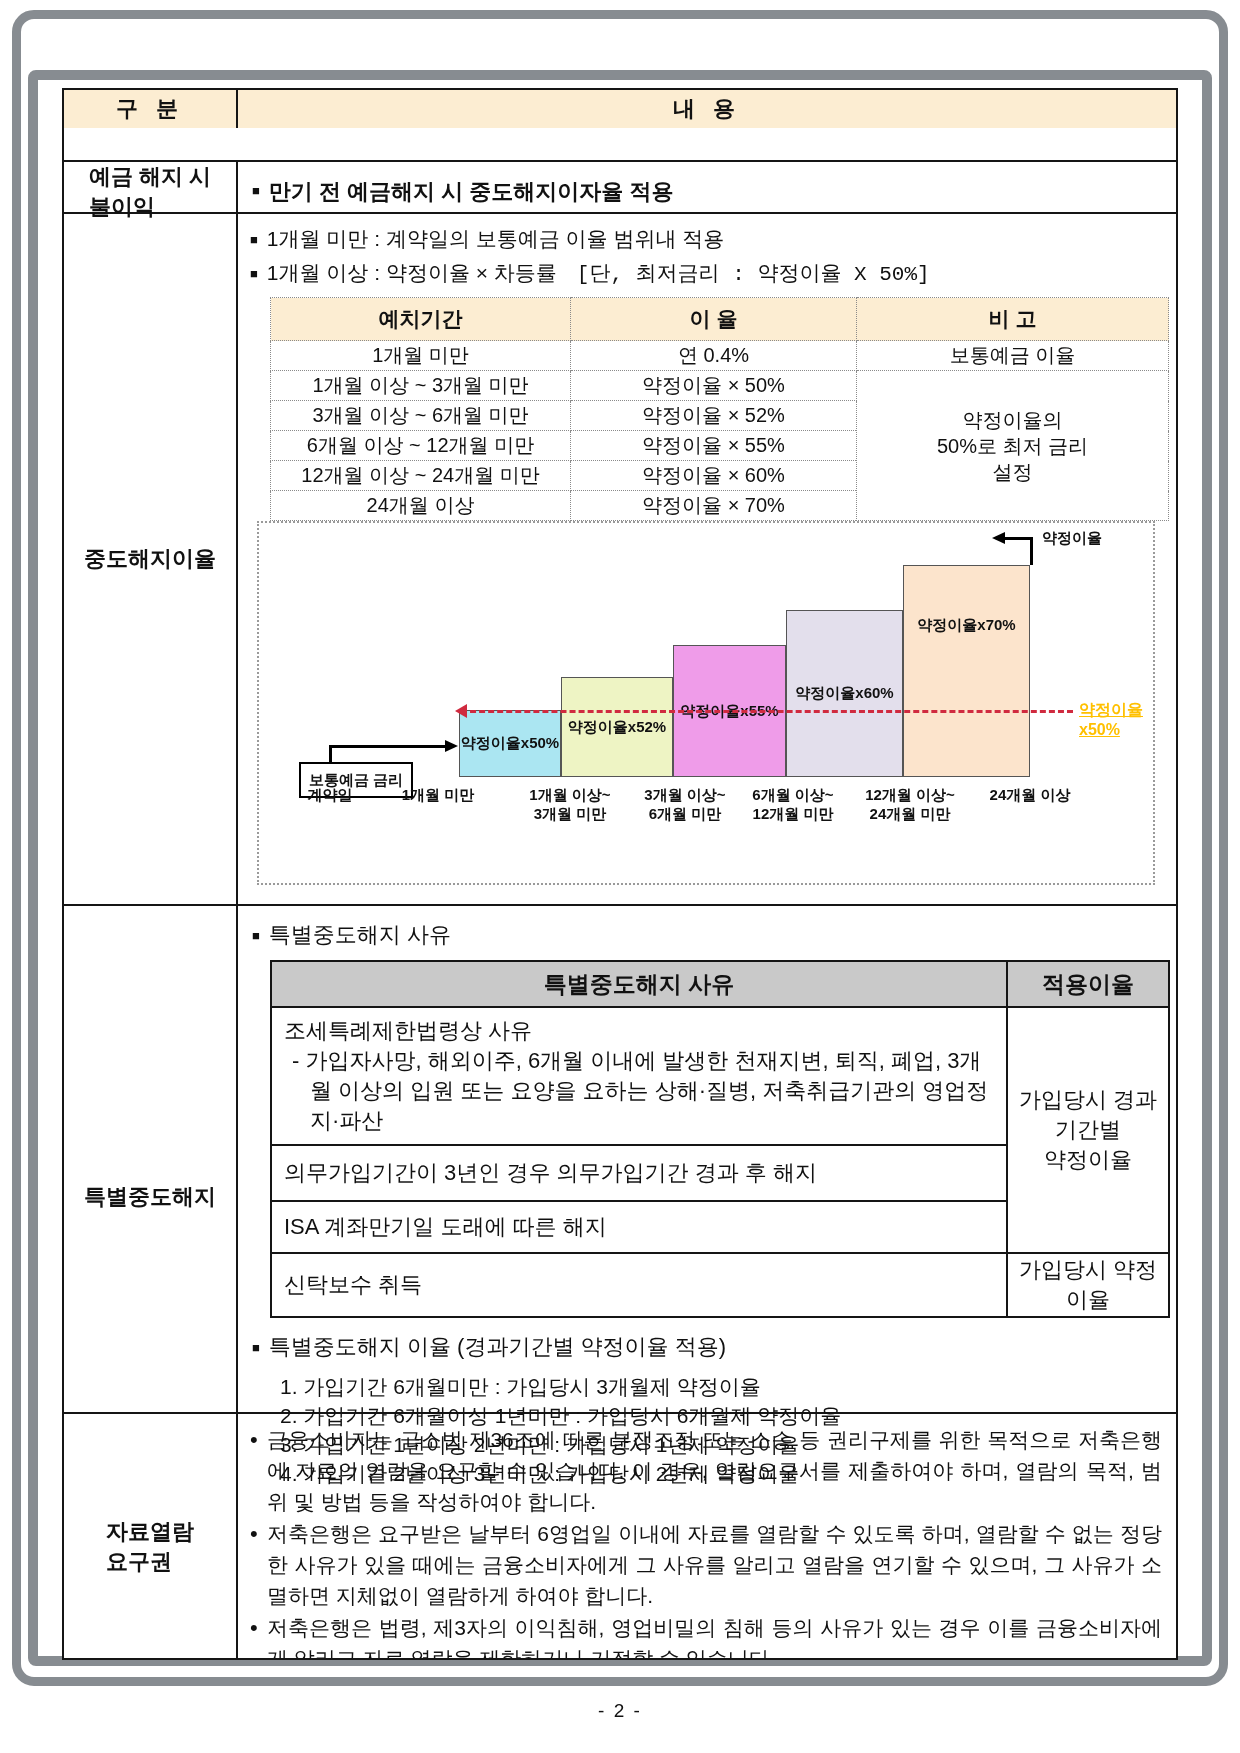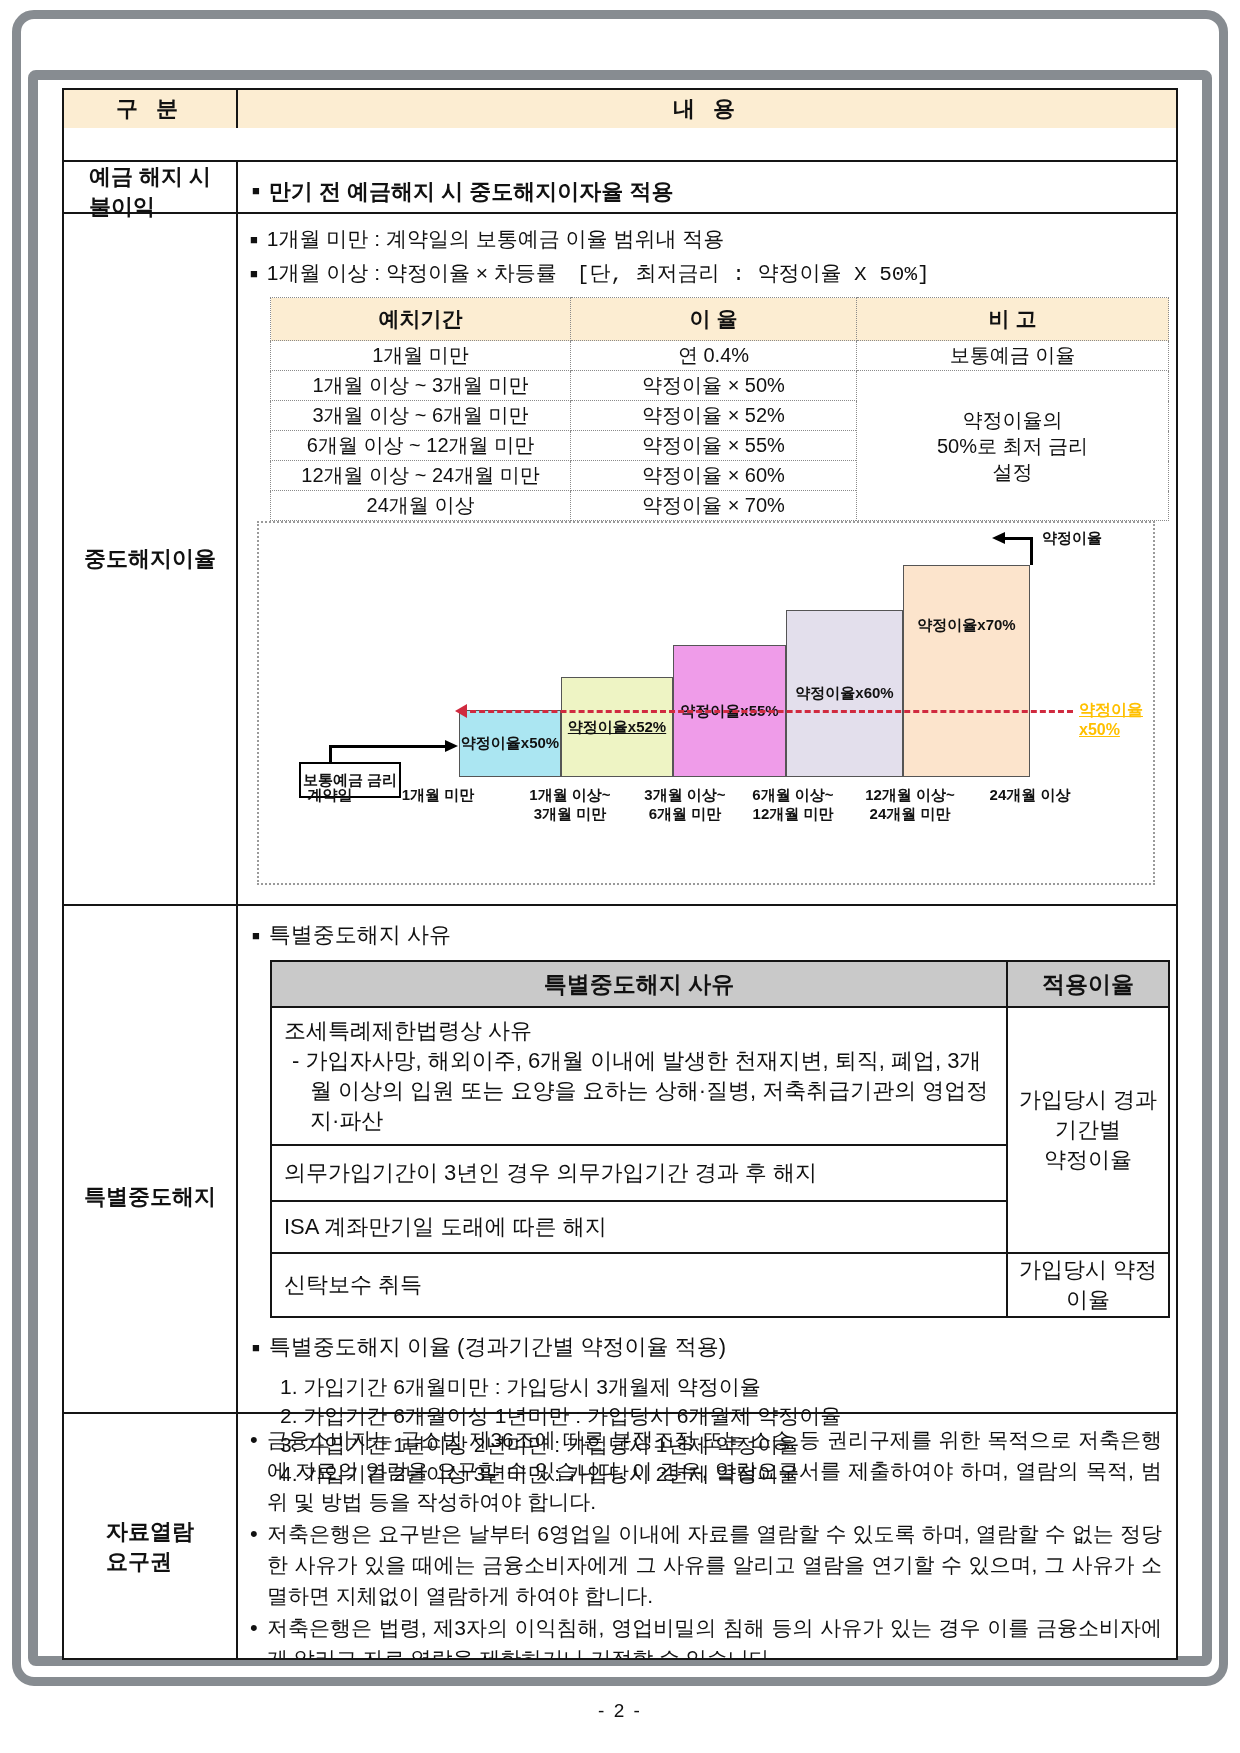--- a/index.html
+++ b/index.html
@@ -53,38 +53,38 @@
   td.rate-note{font-size:20px;line-height:26px;}
 
   .calc-line{font-size:22px;margin:12px 0 4px 2px;}
 
   
   .chart-box{position:relative;margin-left:7px;width:898px;height:364px;
     border:2px dotted #9a9a9a;box-sizing:border-box;background:#fff;}
   .bar{position:absolute;bottom:106px;border:1px solid #555;box-sizing:border-box;
     display:flex;justify-content:center;align-items:center;font-size:15px;font-weight:700;}
   .bar1{left:200px;width:102px;height:67px;}
-  .bar2{left:302px;width:112px;height:100px;text-decoration:underline;}
+  .bar2{left:302px;width:112px;height:100px;}
   .bar3{left:414px;width:113px;height:132px;}
   .bar4{left:527px;width:117px;height:167px;}
   .bar5{left:644px;width:127px;height:212px;align-items:flex-start;padding-top:50px;}
 
   .min-line{position:absolute;left:202px;top:187px;width:612px;border-top:3px dashed #d02a3f;}
   .min-arrow{position:absolute;left:196px;top:181px;width:0;height:0;
     border-top:7px solid transparent;border-bottom:7px solid transparent;border-right:12px solid #d02a3f;}
   .min-label{position:absolute;left:820px;top:177px;font-size:16px;font-weight:700;
     text-decoration:underline;}
 
   .top-arrow-line{position:absolute;left:744px;top:14px;width:30px;border-top:3px solid #000;}
   .top-arrow-head{position:absolute;left:733px;top:9px;width:0;height:0;
     border-top:6px solid transparent;border-bottom:6px solid transparent;border-right:13px solid #000;}
   .top-arrow-drop{position:absolute;left:771px;top:14px;width:3px;height:28px;background:#000;}
   .top-label{position:absolute;left:783px;top:6px;font-size:15px;font-weight:700;}
 
-  .base-box{position:absolute;left:40px;top:239px;width:102px;height:36px;border:2px solid #000;
+  .base-box{position:absolute;left:40px;top:239px;width:114px;height:36px;border:2px solid #000;
     background:#fff;display:flex;align-items:center;justify-content:center;
     font-size:15px;font-weight:700;box-sizing:border-box;}
   .base-elbow-v{position:absolute;left:70px;top:225px;width:3px;height:14px;background:#000;}
   .base-elbow-h{position:absolute;left:70px;top:222px;width:118px;border-top:3px solid #000;}
   .base-arrow-head{position:absolute;left:186px;top:217px;width:0;height:0;
     border-top:6px solid transparent;border-bottom:6px solid transparent;border-left:13px solid #000;}
 
   .xlab{position:absolute;top:262px;width:110px;text-align:center;
     font-size:15px;font-weight:700;line-height:19px;}
   .xl0{left:16px;} .xl1{left:124px;} .xl2{left:256px;} .xl3{left:371px;}

